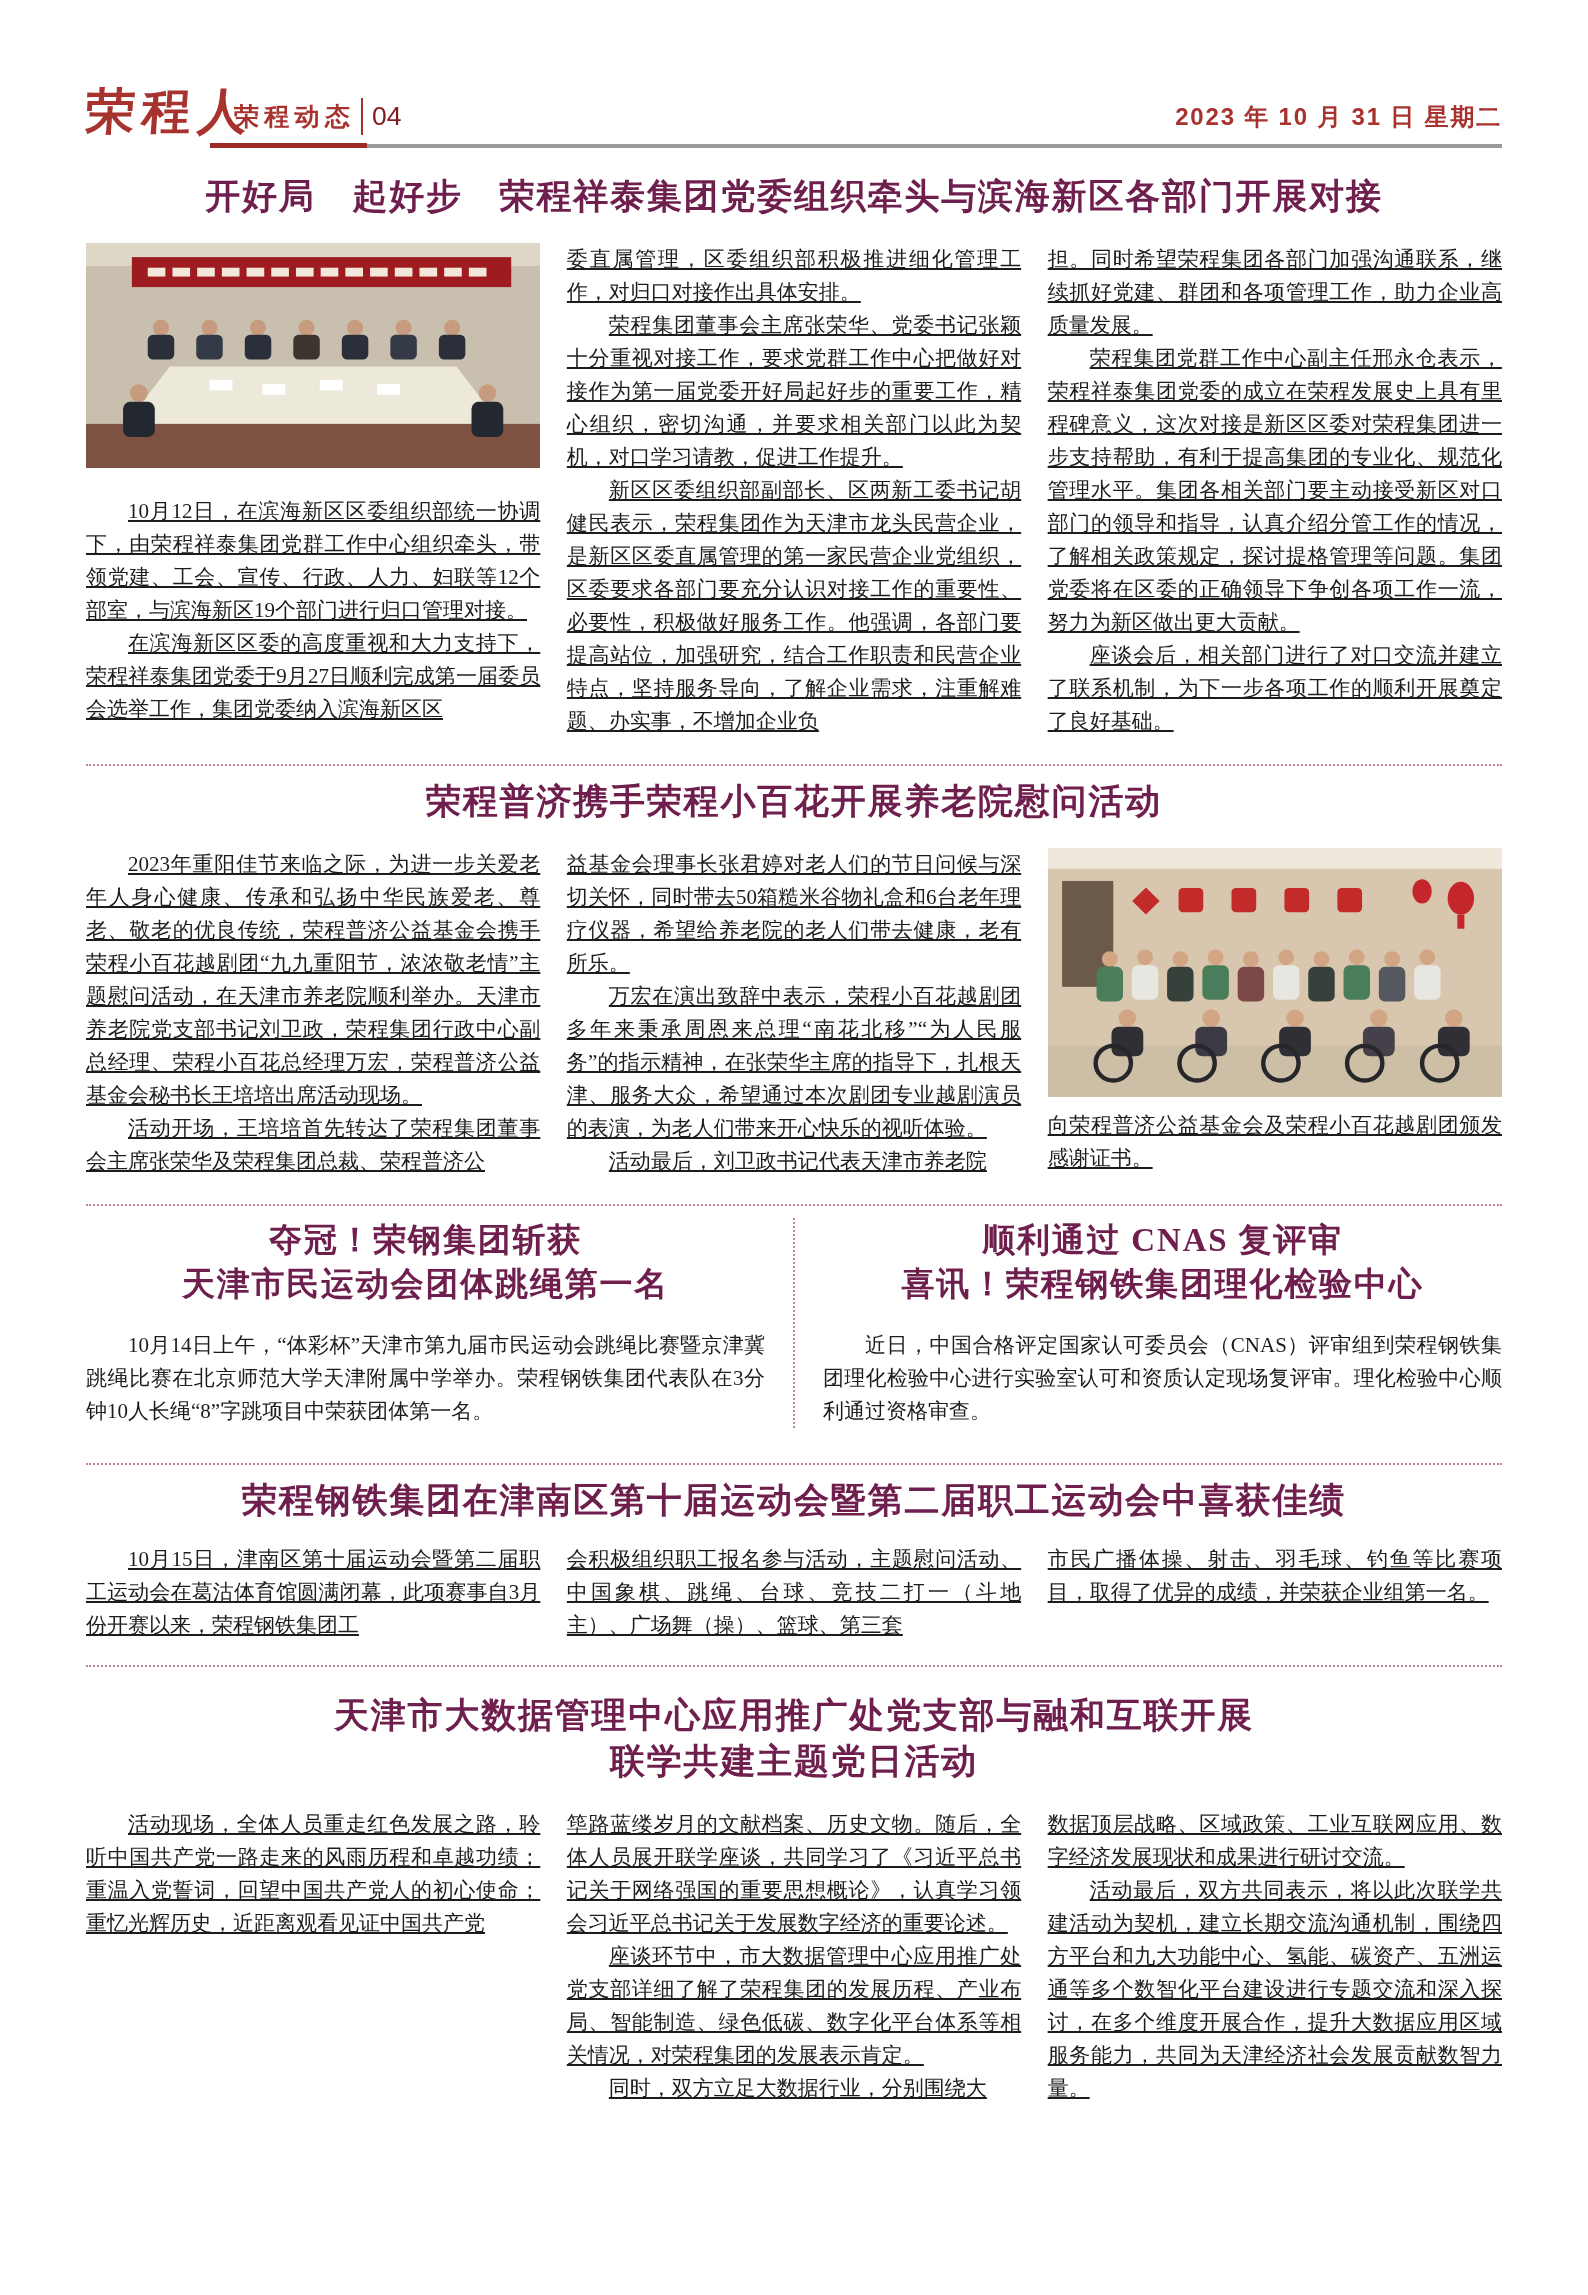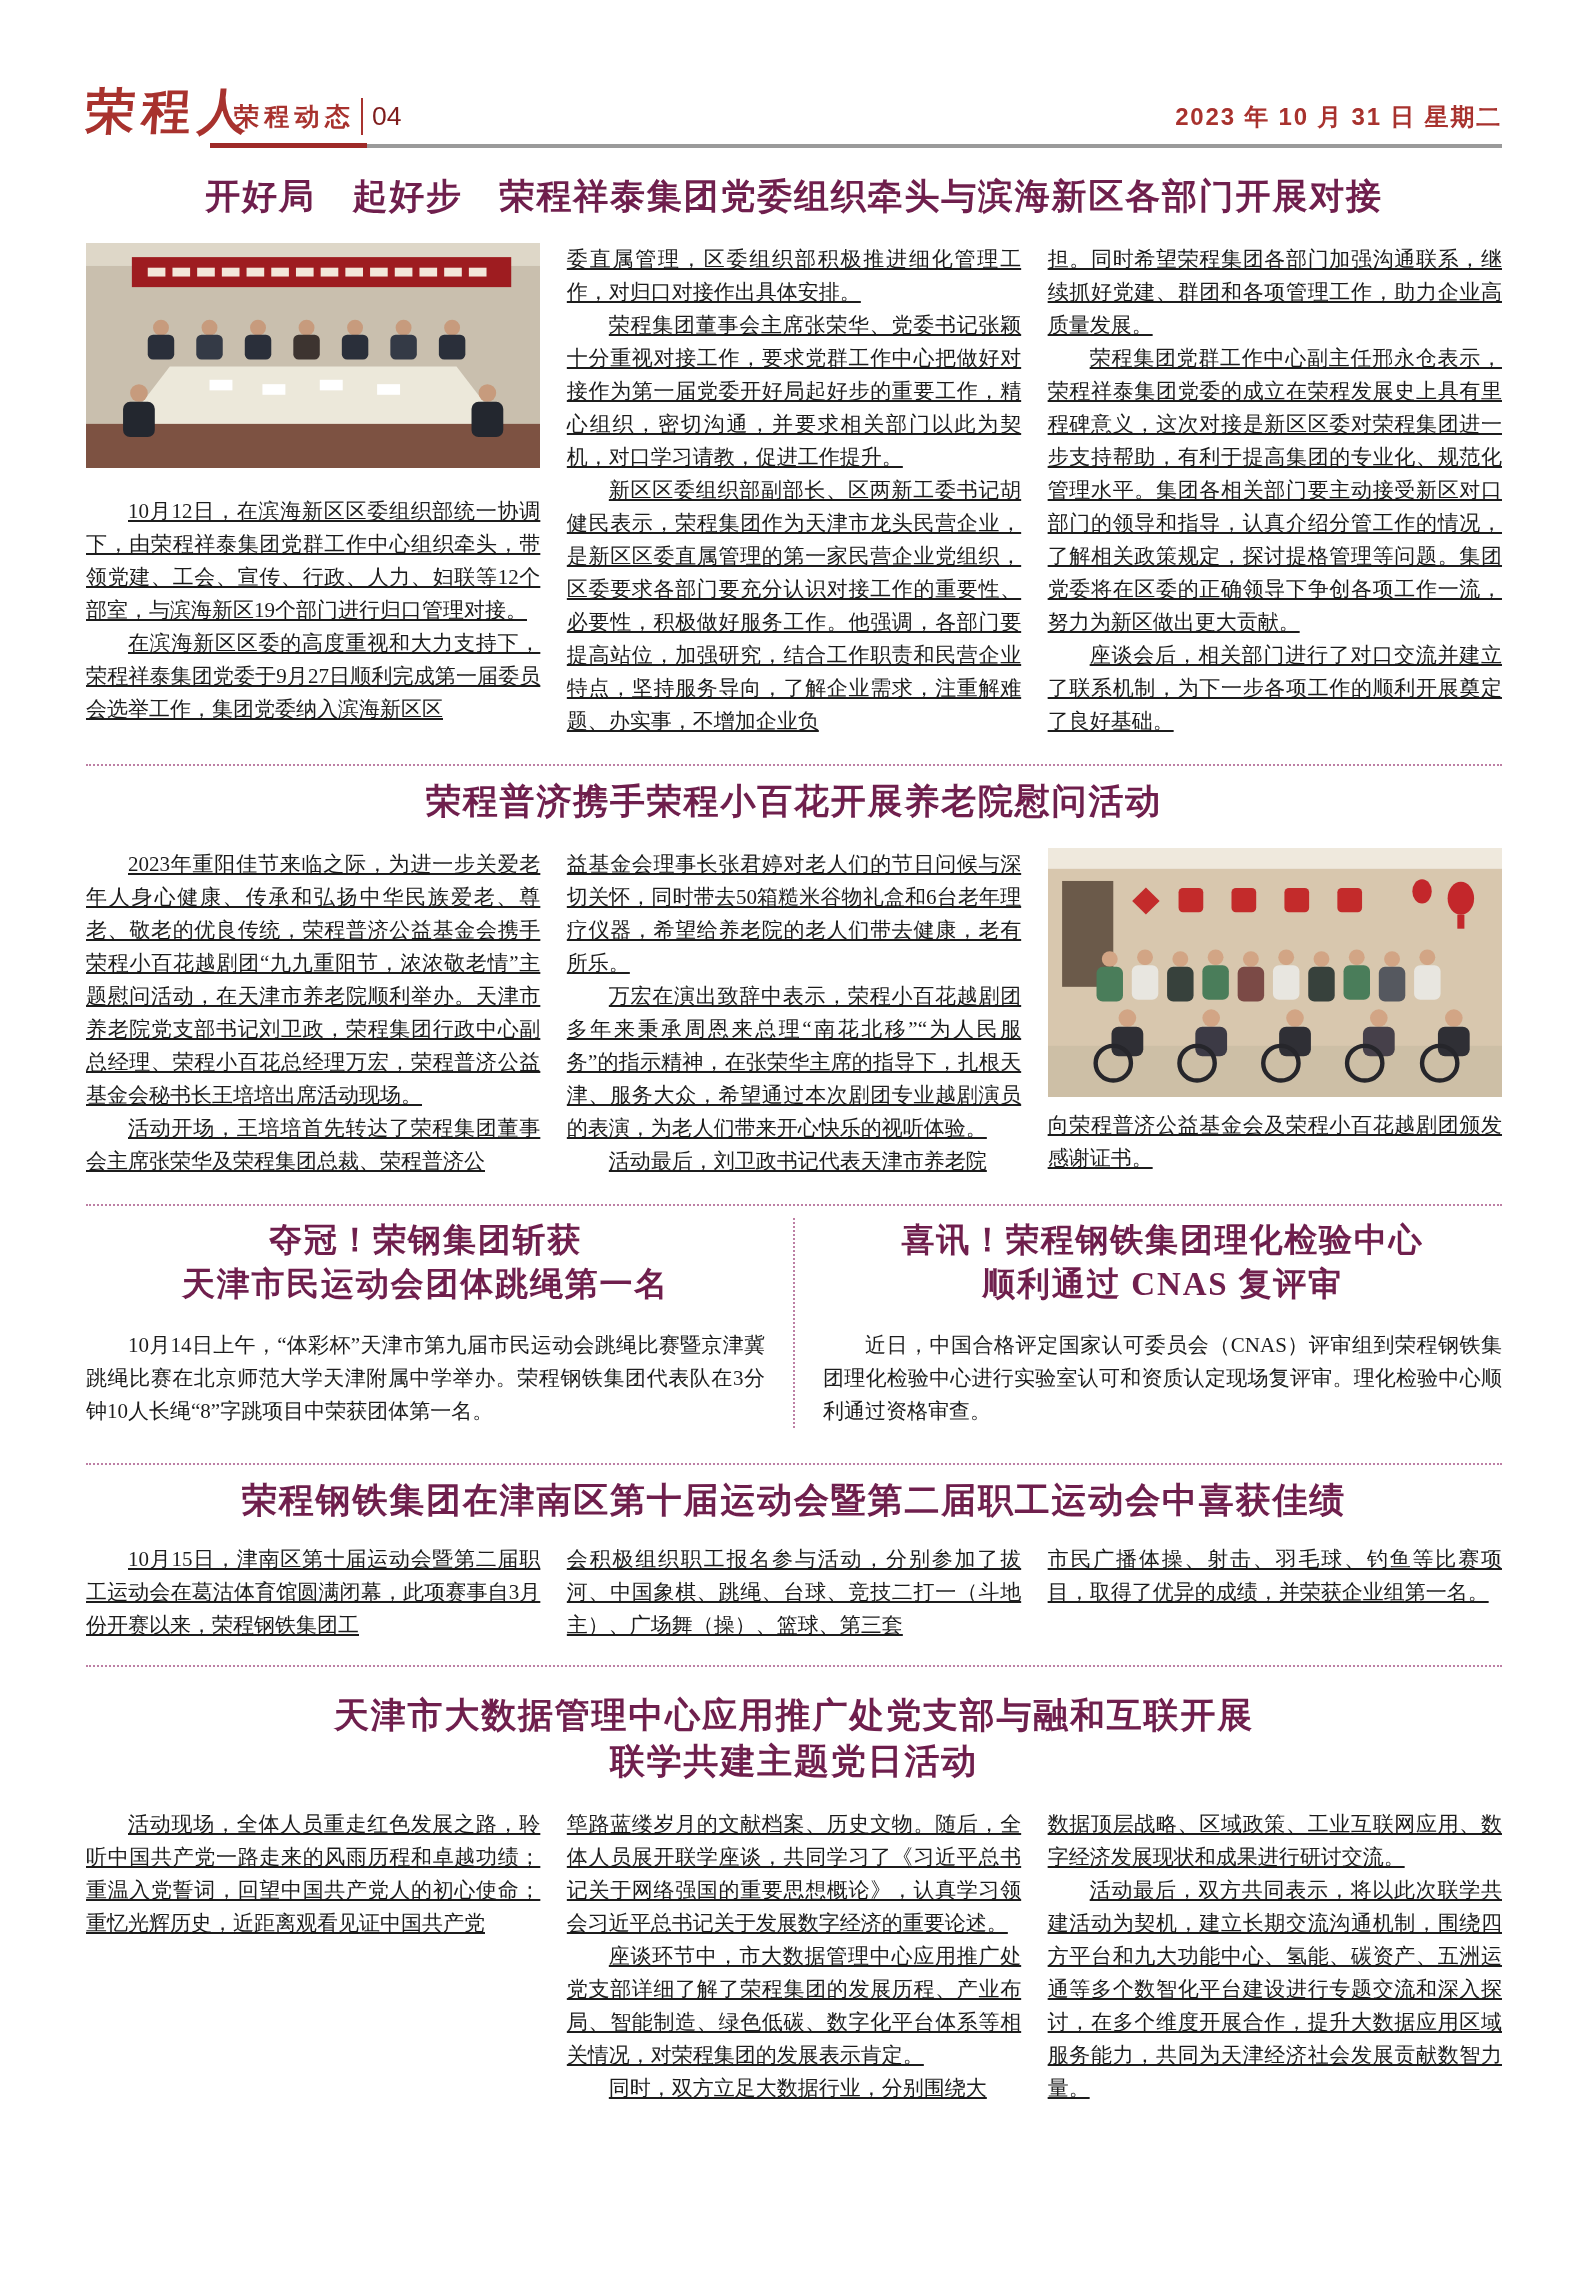--- a/index.html
+++ b/index.html
@@ -241,37 +241,37 @@
 
   <div class="row mt10">
     <div class="half left">
       <div class="art-title t38">夺冠！荣钢集团斩获</div>
       <div class="art-title t38">天津市民运动会团体跳绳第一名</div>
       <div class="body">
         <p class="para">10月14日上午，“体彩杯”天津市第九届市民运动会跳绳比赛暨京津冀跳绳比赛在北京师范大学天津附属中学举办。荣程钢铁集团代表队在3分钟10人长绳“8”字跳项目中荣获团体第一名。</p>
       </div>
     </div>
     <div class="half right">
+      <div class="art-title t38">顺利通过 CNAS 复评审</div>
       <div class="art-title t38">喜讯！荣程钢铁集团理化检验中心</div>
-      <div class="art-title t38">顺利通过 CNAS 复评审</div>
       <div class="body">
         <p class="para">近日，中国合格评定国家认可委员会（CNAS）评审组到荣程钢铁集团理化检验中心进行实验室认可和资质认定现场复评审。理化检验中心顺利通过资格审查。</p>
       </div>
     </div>
   </div>
 
   <div class="sep mt40 mb14"></div>
 
   <div class="art-title t40 mt10">荣程钢铁集团在津南区第十届运动会暨第二届职工运动会中喜获佳绩</div>
   <div class="cols mt22">
     <div class="col">
       <p class="para">10月15日，津南区第十届运动会暨第二届职工运动会在葛沽体育馆圆满闭幕，此项赛事自3月份开赛以来，荣程钢铁集团工</p>
     </div>
     <div class="col">
-      <p class="para cont">会积极组织职工报名参与活动，分别参加了拔河、中国象棋、跳绳、台球、竞技二打一（斗地主）、广场舞（操）、篮球、第三套</p>
+      <p class="para cont">会积极组织职工报名参与活动，主题慰问活动、中国象棋、跳绳、台球、竞技二打一（斗地主）、广场舞（操）、篮球、第三套</p>
     </div>
     <div class="col">
       <p class="para cont">市民广播体操、射击、羽毛球、钓鱼等比赛项目，取得了优异的成绩，并荣获企业组第一名。</p>
     </div>
   </div>
 
   <div class="sep mt26 mb14"></div>
 
   <div class="art-title t40 mt16">天津市大数据管理中心应用推广处党支部与融和互联开展</div>
   <div class="art-title t40">联学共建主题党日活动</div>

